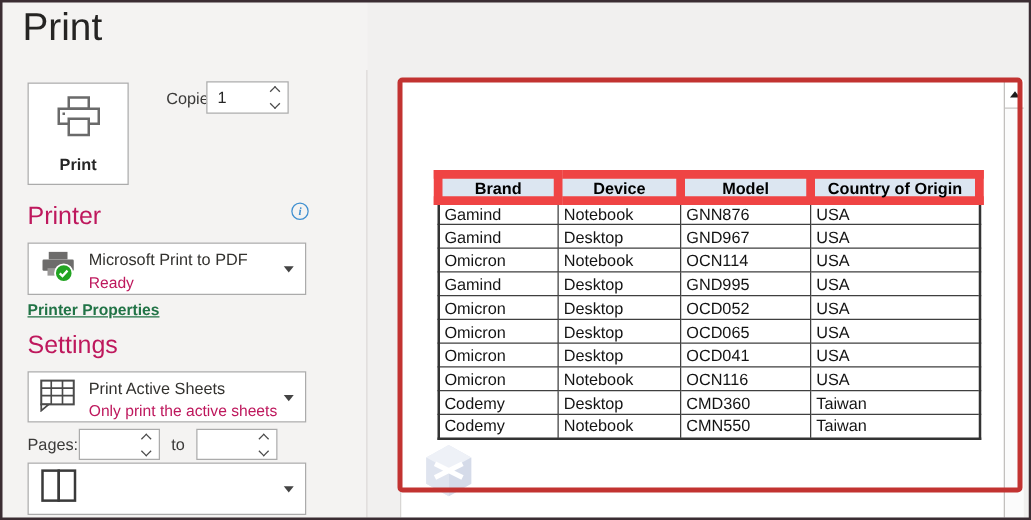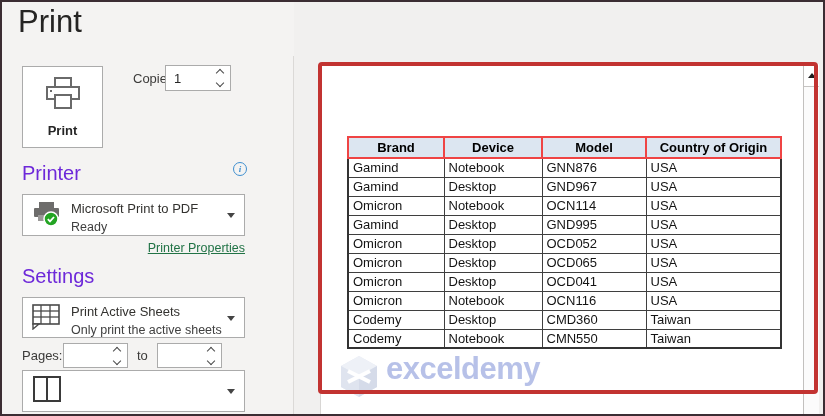--- a/index.html
+++ b/index.html
@@ -32,21 +32,21 @@
   }
   .spin-copies { left:165px; top:65px; width:66px; height:26px; }
   .spin-from   { left:63px;  top:343px; width:65px; height:25px; }
   .spin-to     { left:157px; top:343px; width:65px; height:25px; }
   .spinbox .value { position:absolute; left:8px; top:50%; transform:translateY(-50%); font-size:13px; color:#262626; }
   .spin-arrows { position:absolute; right:7px; top:0; bottom:0; display:flex; flex-direction:column; justify-content:center; gap:4px; cursor:pointer; }
   .chev { width:6px; height:6px; border-right:1.6px solid #4a4a4a; border-bottom:1.6px solid #4a4a4a; }
   .chev.up   { transform:rotate(-135deg); margin-top:2px; }
   .chev.down { transform:rotate(45deg); margin-bottom:2px; }
 
-  .section-heading { font-size:20px; color:#6d28d9; font-weight:400; }
+  .section-heading { font-size:20px; color:#be185d; font-weight:400; }
   .h-printer  { left:22px; top:162px; }
   .h-settings { left:22px; top:265px; }
 
   .info-icon {
     left:233px; top:162px; width:14px; height:14px;
     border:1.5px solid #3f8fd0; border-radius:50%;
     color:#3f8fd0; font-size:9px; font-weight:700; font-style:italic;
     display:flex; align-items:center; justify-content:center; cursor:pointer;
     font-family:"Liberation Serif", serif;
   }
@@ -54,48 +54,48 @@
 
   .dropdown {
     background:#fff; border:1px solid #ababab; cursor:pointer;
   }
   .dd-printer  { left:22px; top:194px; width:223px; height:42px; }
   .dd-sheets   { left:22px; top:297px; width:223px; height:41px; }
   .dd-collated { left:22px; top:370px; width:223px; height:42px; }
   .dd-icon { position:absolute; left:8px; top:50%; transform:translateY(-50%); }
   .dd-text { position:absolute; left:48px; top:4px; right:26px; }
   .dd-line1 { font-size:13px; color:#33322f; line-height:17px; white-space:nowrap;margin-top:25px; }
-  .dd-line2 { font-size:12.5px; color:#404040; line-height:16px; white-space:pre; }
+  .dd-line2 { font-size:12.5px; color:#be185d; line-height:16px; white-space:pre; }
   .dd-caret { position:absolute; right:9px; top:50%; margin-top:-2px;
     width:0; height:0; border-left:4px solid transparent; border-right:4px solid transparent; border-top:5px solid #444; }
 
   .link-props {
-    left:22px; top:241px; width:223px; text-align:right;
-    font-size:12.5px; color:#217346; text-decoration:underline; cursor:pointer;
+    left:22px; top:241px; width:223px; text-align:left;
+    font-size:12.5px; color:#217346; text-decoration:underline; cursor:pointer;font-weight:bold;
   }
   .pages-label { left:22px; top:348px; font-size:13px; }
   .to-label    { left:137px; top:348px; font-size:13px; }
 
   .divider { left:293px; top:56px; width:1px; height:358px; background:#dbd9d7; }
 
   
   .preview-bg { left:294px; top:0; width:531px; height:416px; background:#f1f0ef; }
   .paper { left:320px; top:64px; width:483px; height:350px; background:#fff; border-left:1px solid #d8d6d4; z-index:1; }
 
   .scrollbar { left:803px; top:64px; width:16px; height:350px; background:#fbfbfb; border-left:1px solid #c2c0be; z-index:2; }
   .sb-up { height:23px; background:#fff; border-bottom:1px solid #c6c4c2; display:flex; align-items:center; justify-content:center; cursor:pointer; }
   .tri-up { width:0; height:0; border-left:4px solid transparent; border-right:4px solid transparent; border-bottom:5px solid #1c1c1c; }
 
   table.preview-table {
     position:absolute; left:347px; top:136px; width:433px;
     border-collapse:collapse; table-layout:fixed; z-index:3;
     border:2px solid #333;
   }
   .preview-table th {
-    height:21px; background:#dce6f1; border:2px solid #ef4444;
+    height:21px; background:#dce6f1; border:7px solid #ef4444;
     font-size:13px; font-weight:700; color:#000; text-align:center; line-height:1;
   }
   .preview-table td {
     height:19px; border:1px solid #3f3f3f;
     font-size:13px; color:#141414; padding:0 2px 0 4px; line-height:1;
     white-space:nowrap; overflow:hidden;
   }
 
   .watermark { left:338px; top:354px; display:flex; align-items:flex-start; gap:6px; z-index:2; opacity:.62; }
   .wm-text { display:flex; flex-direction:column; }
@@ -291,21 +291,20 @@
   <span>
     <svg width="42" height="46" viewBox="0 0 42 46">
       <polygon points="21,2 39,12 39,33 21,43 3,33 3,12" fill="#d6dcea"></polygon>
       <polygon points="21,2 39,12 21,22 3,12" fill="#e4e9f3"></polygon>
       <polygon points="21,22 39,12 39,33 21,43" fill="#bcc6dd"></polygon>
       <polygon points="21,22 3,12 3,33 21,43" fill="#cdd5e6"></polygon>
       <path d="M10 17 L32 28 M32 17 L10 28" stroke="#fff" stroke-width="4" fill="none"></path>
     </svg>
   </span>
   <span class="wm-text">
-    <span class="wm-brand">exceldemy</span>
   </span>
 </div>
 
 <div class="abs scrollbar">
   <div class="sb-up">
     <span class="tri-up"></span>
   </div>
 </div>
 
 <div class="abs annotation"></div>

